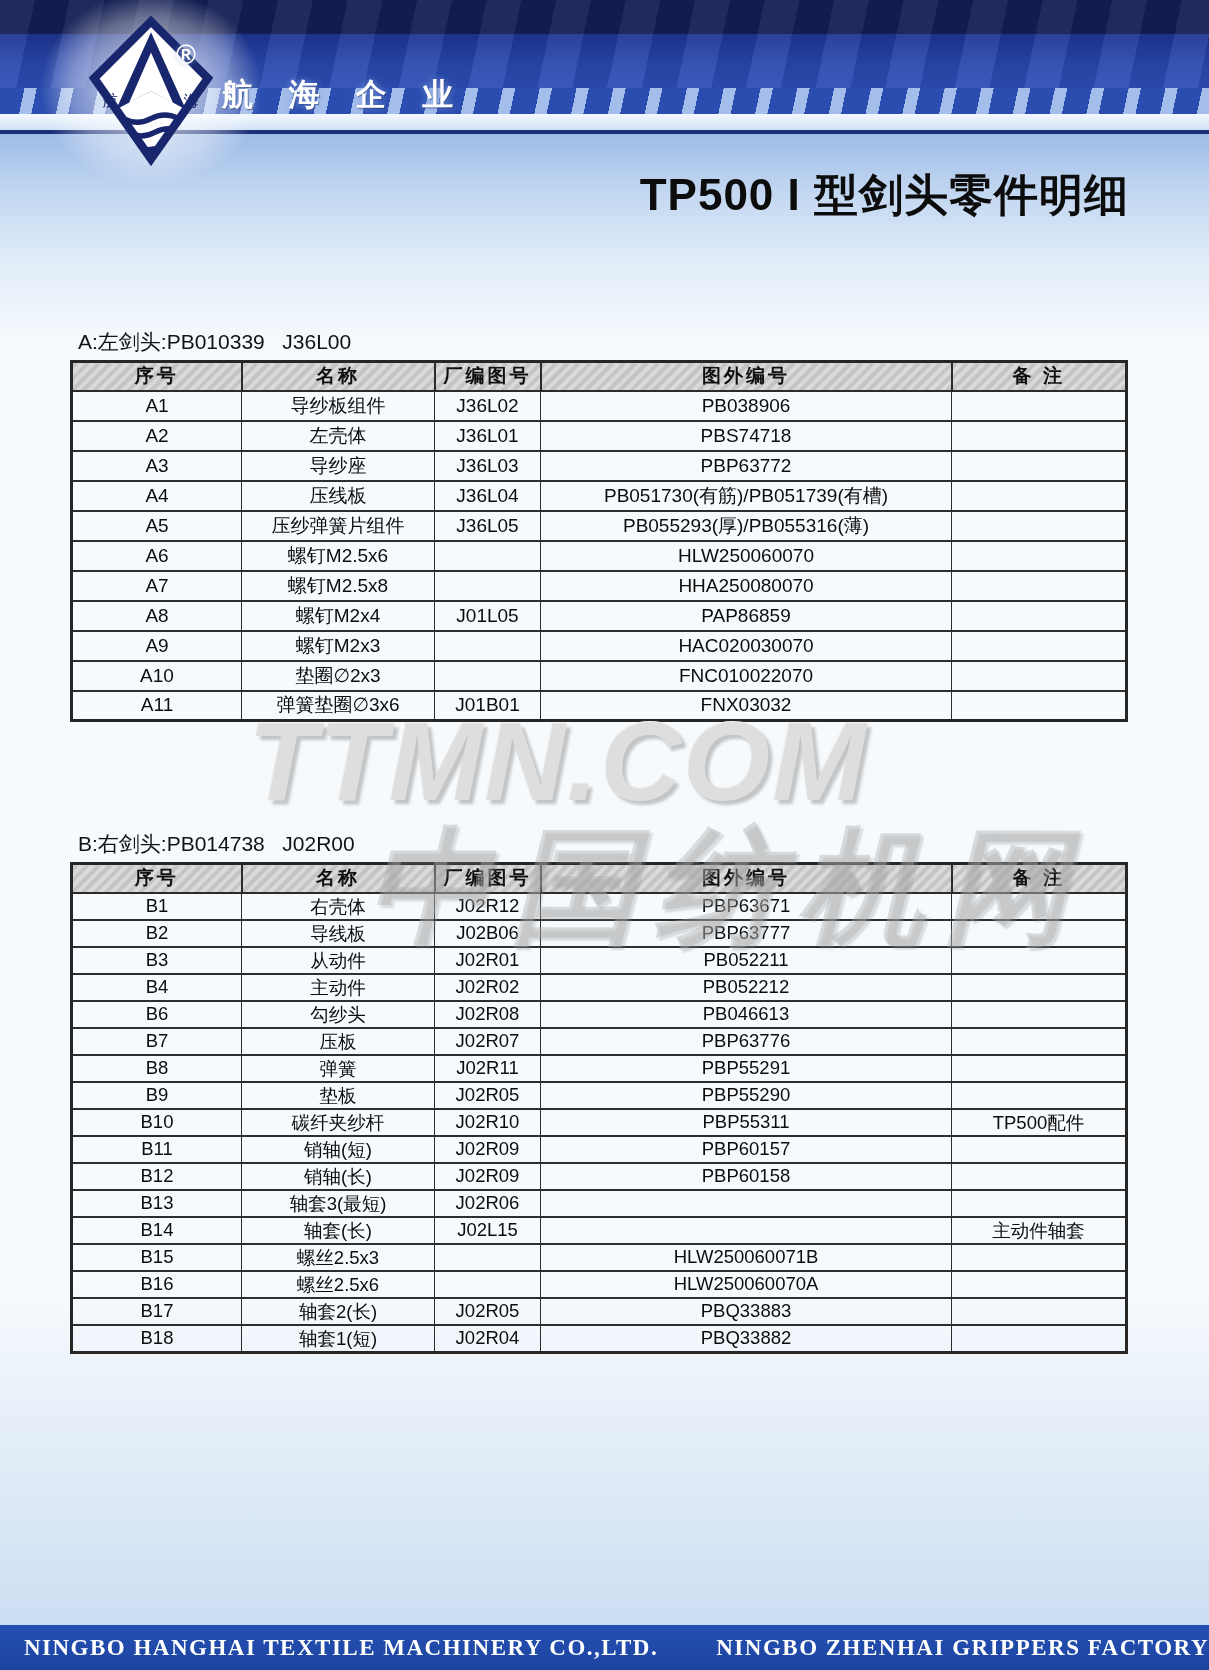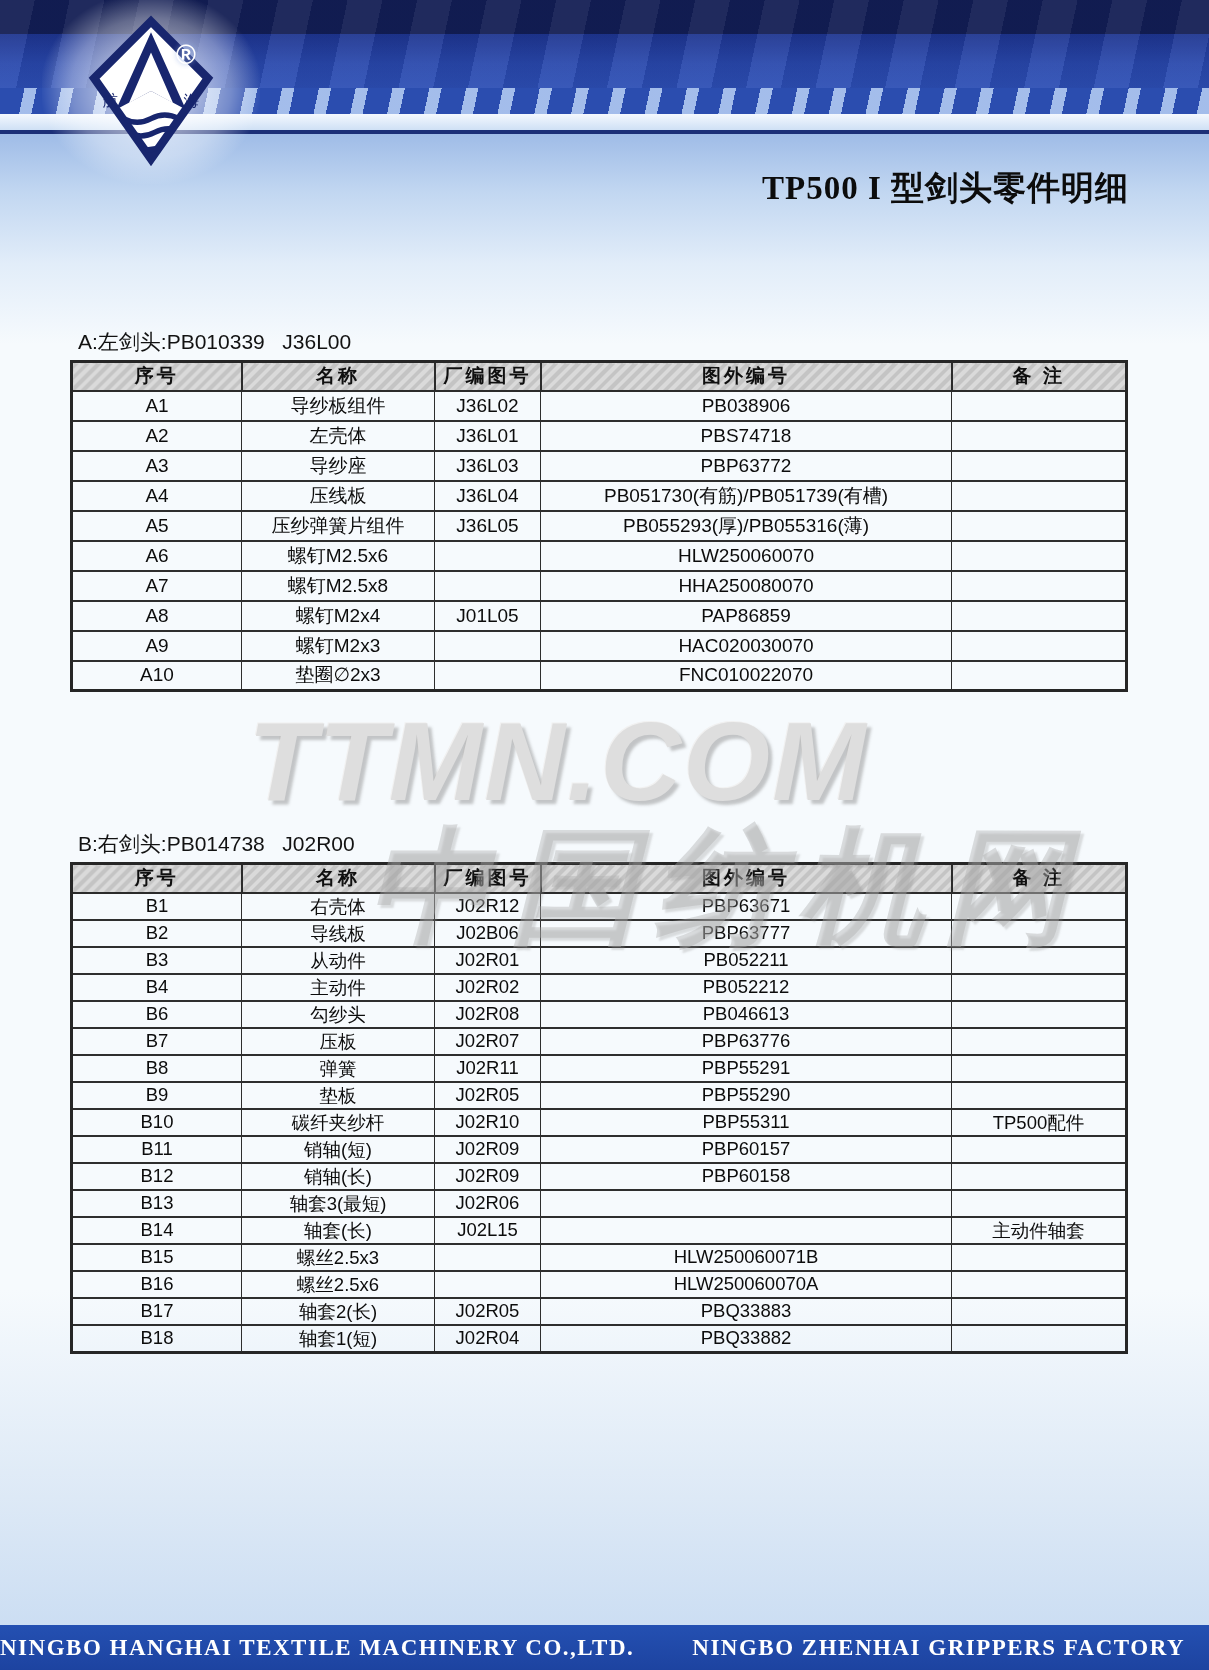--- a/index.html
+++ b/index.html
@@ -43,21 +43,21 @@
   .logo svg { position:relative; width:100%; height:100%; }
   .reg-mark { position:absolute; top:40px; left:176px; z-index:5;
       color:#fff; font-size:27px; font-weight:bold; text-shadow:0 0 5px rgba(150,175,230,.9); }
   .brand { position:absolute; top:74px; left:222px; z-index:5;
       color:#fff; font-family:"Liberation Serif", serif; font-weight:bold;
       font-size:31px; letter-spacing:14px; white-space:pre;
       text-shadow:0 0 7px rgba(130,160,225,.9), 1px 1px 1px rgba(10,20,70,.6); }
 
   
   .title { position:absolute; top:166px; right:80px; z-index:4;
-      font-family:Liberation Serif, serif; font-weight:bold; font-size:33px;
+      font-family:Liberation Sans, sans-serif; font-weight:bold; font-size:44px;
       letter-spacing:1px; color:#0c0c0c; white-space:pre; }
 
   
   .caption { position:absolute; left:78px; z-index:2; font-size:21px; color:#121212; white-space:pre; }
   .caption-a { top:328px; }
   .caption-b { top:830px; }
 
   table.parts { position:absolute; left:70px; width:1025px; z-index:2;
       border-collapse:collapse; table-layout:fixed; border:3px solid #262626; }
   table.tbl-a { top:360px; }
@@ -86,21 +86,21 @@
       color:#dedede;
       text-shadow:4px 4px 3px rgba(130,130,130,0.45), -1px -1px 0 #f1f1f1; }
   .wm-cn { top:824px; left:366px;
       font-style:italic; font-weight:900; font-size:126px; letter-spacing:18px;
       color:rgba(172,172,172,0.40);
       text-shadow:3px 3px 2px rgba(140,140,140,0.28); }
 
   
   .footer { position:absolute; top:1625px; left:0; width:100%; height:45px; z-index:4;
       background:linear-gradient(180deg,#2450b2 0%, #1d43a0 100%);
-      display:flex; align-items:center; justify-content:flex-start; gap:58px;
+      display:flex; align-items:center; justify-content:flex-end; gap:58px;
       color:#fff; font-family:"Liberation Serif", serif; font-weight:bold;
       font-size:23px; letter-spacing:1.5px; }
 </style>
 </head>
 <body>
 
 <div class="page">
 
   <div class="bg-top"></div>
   <div class="bg-bottom"></div>
@@ -128,20 +128,21 @@
       <g clip-path="url(#kiteclip)" stroke="#18266e" stroke-width="6" fill="none">
         <path d="M40 114 Q55 106 70 114 T100 114 T130 114 T160 114"></path>
         <path d="M44 129 Q59 121 74 129 T104 129 T134 129 T164 129"></path>
         <path d="M52 144 Q67 136 82 144 T112 144 T142 144"></path>
       </g>
       <text x="56" y="100" font-size="17" fill="#18266e" text-anchor="middle">航</text>
       <text x="144" y="100" font-size="17" fill="#18266e" text-anchor="middle">海</text>
     </svg>
   </div>
   <div class="reg-mark">®</div>
+  <div class="brand">航 海 企 业</div>
 
   <div class="title">TP500 I 型剑头零件明细</div>
 
   <div class="wm wm-cn">中国纺机网</div>
   <div class="wm wm-ttmn">TTMN.COM</div>
 
   <div class="caption caption-a">A:左剑头:PB010339   J36L00</div>
   <table class="parts tbl-a">
       <thead>
         <tr>
@@ -216,20 +217,27 @@
           <td>HAC020030070</td>
           <td></td>
         </tr>
         <tr>
           <td>A10</td>
           <td>垫圈∅2x3</td>
           <td></td>
           <td>FNC010022070</td>
           <td></td>
         </tr>
+        <tr>
+          <td>A11</td>
+          <td>弹簧垫圈∅3x6</td>
+          <td>J01B01</td>
+          <td>FNX03032</td>
+          <td></td>
+        </tr>
       </tbody>
     </table>
 
   <div class="caption caption-b">B:右剑头:PB014738   J02R00</div>
   <table class="parts tbl-b">
       <thead>
         <tr>
           <th>序号</th>
           <th>名称</th>
           <th>厂编图号</th>

